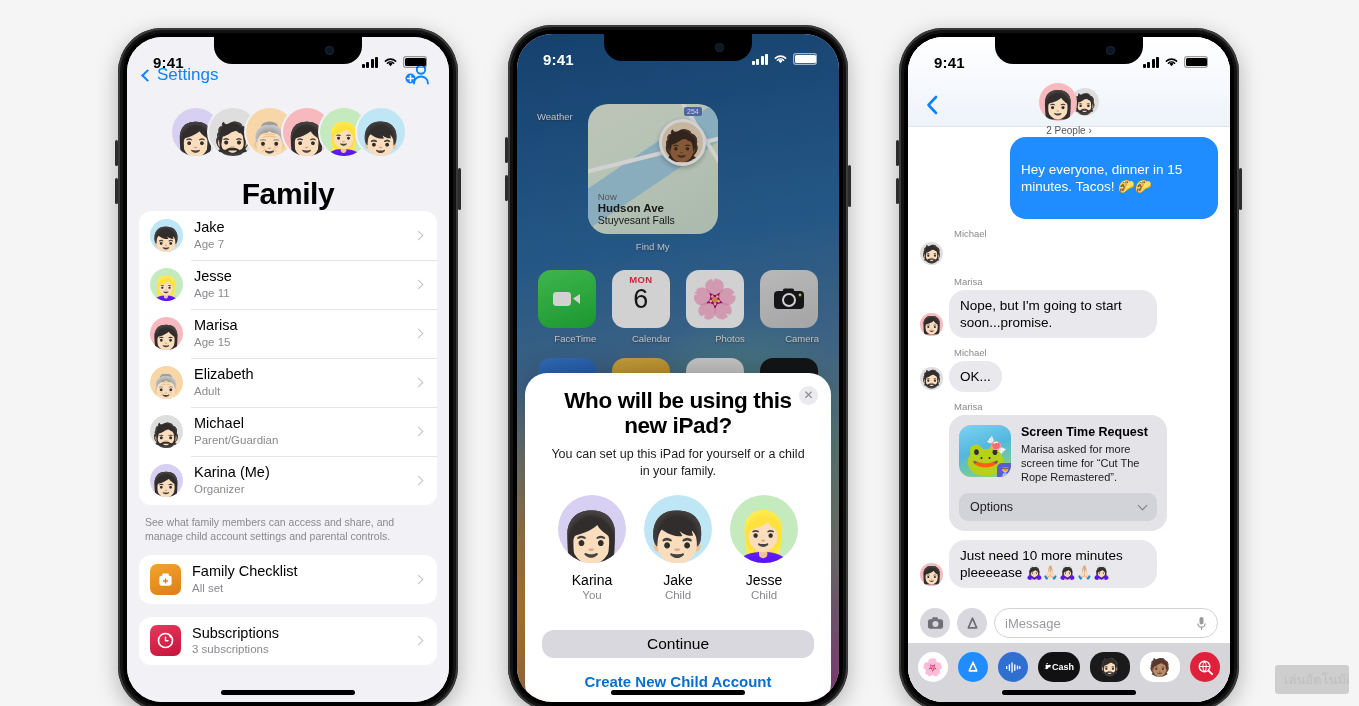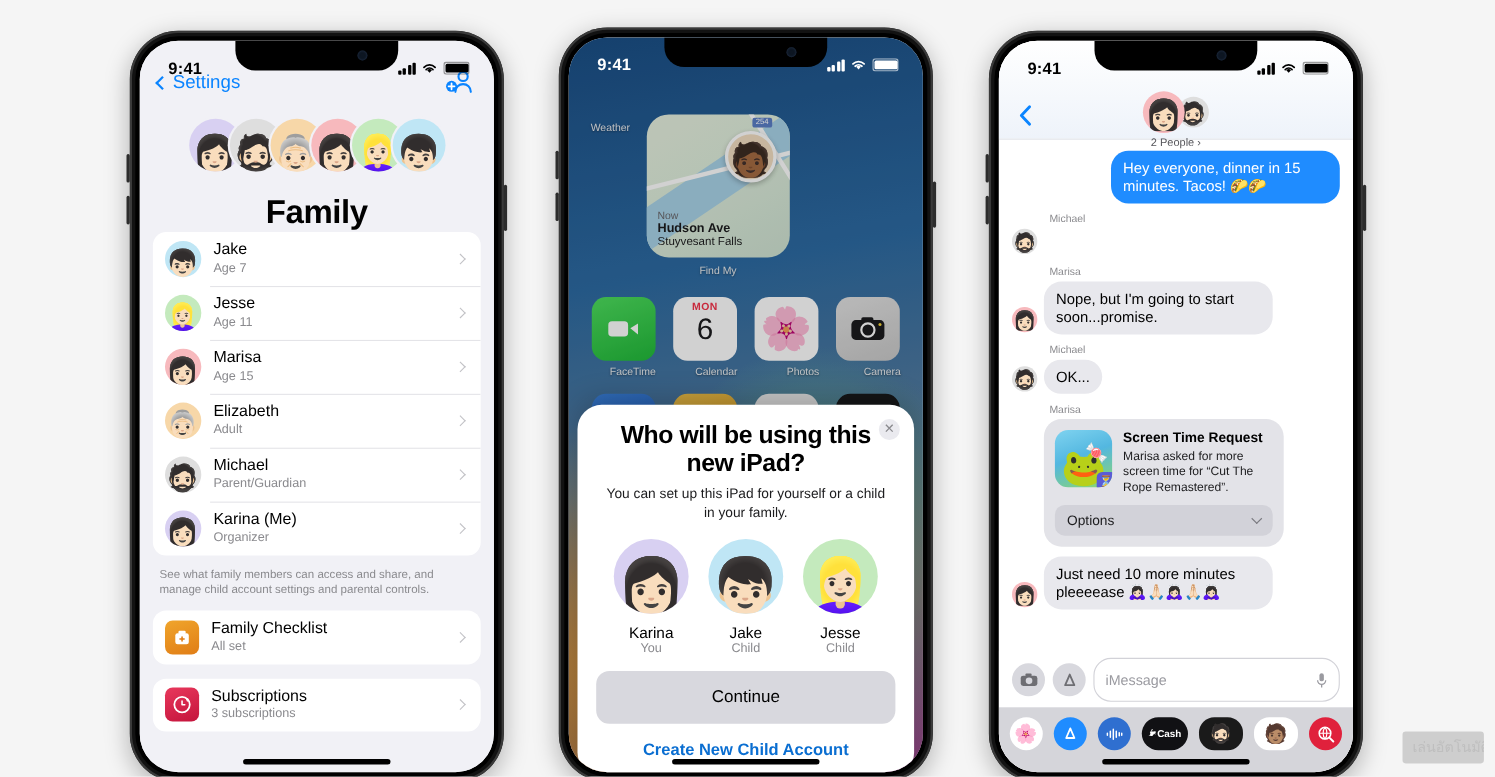--- a/index.html
+++ b/index.html
@@ -132,42 +132,42 @@
              align-items:center; justify-content:center; line-height:1; }
   .modal-h { font-size: 22.5px; font-weight: bold; color:#000; line-height: 1.14; letter-spacing:-.4px;
              padding: 0 12px; }
   .modal-p { font-size: 12.5px; color:#1c1c1e; line-height: 1.32; margin-top: 7px; padding: 0 6px; }
   .choices { display:flex; justify-content:center; gap: 18px; margin-top: 16px; }
   .choice { width: 68px; }
   .choice .cav { width: 68px; height: 68px; border-radius: 50%; display:flex; align-items:flex-end;
                  justify-content:center; font-size: 50px; line-height:1; overflow:hidden; }
   .choice .cn { font-size: 14px; color:#000; margin-top: 9px; }
   .choice .cr { font-size: 11.5px; color:#8a8a8e; margin-top: 1px; }
-  .btn-continue { margin-top: 14px; background:#d8d8de; border-radius: 12px; height: 48px;
+  .btn-continue { margin-top: 29px; background:#d8d8de; border-radius: 12px; height: 28px;
                   display:flex; align-items:center; justify-content:center; font-size: 15.5px; color:#000; }
   .link-new { margin-top: 15px; font-size: 15px; color:#0a6ed1; font-weight: bold; }
 
   
   .msg-screen { position:absolute; inset:0; background:#fff; display:flex; flex-direction:column; }
   .msg-nav { flex:none; height: 90px; position:relative;
              background: linear-gradient(180deg,#ffffff 0%, #eef3fa 100%);
              border-bottom: 1px solid #e0e3e8; }
   .msg-back { position:absolute; left: 18px; top: 58px; }
   .msg-avs { position:absolute; left:50%; top: 46px; transform:translateX(-50%);
              display:flex; align-items:center; }
   .msg-avs .a1 { width: 38px; height:38px; border-radius:50%; display:flex; align-items:flex-end;
                  justify-content:center; font-size: 27px; overflow:hidden; z-index:2; }
   .msg-avs .a2 { width: 28px; height:28px; border-radius:50%; display:flex; align-items:flex-end;
                  justify-content:center; font-size: 20px; overflow:hidden; margin-left:-6px; }
   .msg-people { position:absolute; left:50%; transform:translateX(-50%); top: 88px;
                 font-size: 10px; color:#55555a; white-space:nowrap; }
   .thread { flex:1; overflow:hidden; padding: 6px 12px 0; }
   .sender { font-size: 9.5px; color:#8a8a8e; margin: 9px 0 3px 34px; }
   .blue-wrap { display:flex; justify-content:flex-end; margin-top: 4px; }
-  .bubble-blue { background:#1f8cff; color:#fff; border-radius: 16px; padding: 7px 11px;
+  .bubble-blue { background:#1f8cff; color:#fff; border-radius: 16px; padding: 24px 11px;
                  font-size: 13.5px; line-height: 1.26; max-width: 208px; position:relative; }
   .gray-line { display:flex; align-items:flex-end; gap: 6px; }
   .g-av { width: 23px; height: 23px; border-radius:50%; flex:none; display:flex; align-items:flex-end;
           justify-content:center; font-size:17px; overflow:hidden; margin-bottom:2px; }
   .bubble-gray { background:#e8e8ed; color:#000; border-radius: 16px; padding: 7px 11px;
                  font-size: 13.5px; line-height: 1.26; max-width: 208px; }
   .stcard { background:#e3e3e8; border-radius: 16px; padding: 10px; width: 218px; }
   .st-top { display:flex; gap: 10px; }
   .st-appicon { width: 52px; height: 52px; border-radius: 12px; flex:none; position:relative;
                 background: linear-gradient(160deg,#7fd3f0 0%, #53b7e0 45%, #8fd86a 100%); overflow:hidden; }
@@ -181,21 +181,21 @@
   .st-options { margin-top: 9px; background:#d2d2d9; border-radius: 9px; height: 28px;
                 display:flex; align-items:center; justify-content:space-between; padding: 0 11px;
                 font-size: 12.5px; color:#1c1c1e; }
   .chev-d { width:7px; height:7px; border-bottom:1.6px solid #7a7a80; border-right:1.6px solid #7a7a80;
             transform: rotate(45deg); margin-top:-4px; }
 
   .composer { flex:none; padding: 6px 12px 5px; display:flex; align-items:center; gap: 7px;
               background:#fff; }
   .cm-btn { width: 30px; height: 30px; border-radius: 50%; background:#d8d8de;
             display:flex; align-items:center; justify-content:center; flex:none; }
-  .cm-input { flex:1; height: 40px; border-radius: 16px; border: 1px solid #d2d2d8;
+  .cm-input { flex:1; height: 30px; border-radius: 16px; border: 1px solid #d2d2d8;
               display:flex; align-items:center; justify-content:space-between; padding: 0 10px;
               font-size: 13px; color:#9a9aa0; }
   .drawer { flex:none; background:#d5d5da; padding: 9px 10px 20px; display:flex;
             align-items:center; justify-content:space-between; }
   .dw { width: 30px; height: 30px; border-radius: 50%; display:flex; align-items:center;
         justify-content:center; font-size: 15px; overflow:hidden; position:relative; }
 
   .watermark { position:absolute; right: 10px; bottom: 12px; background: rgba(160,160,160,.45);
                color: rgba(190,190,190,.95); font-size: 13px; padding: 4px 9px; border-radius: 3px;
                white-space: nowrap; overflow:hidden; width: 74px; }

